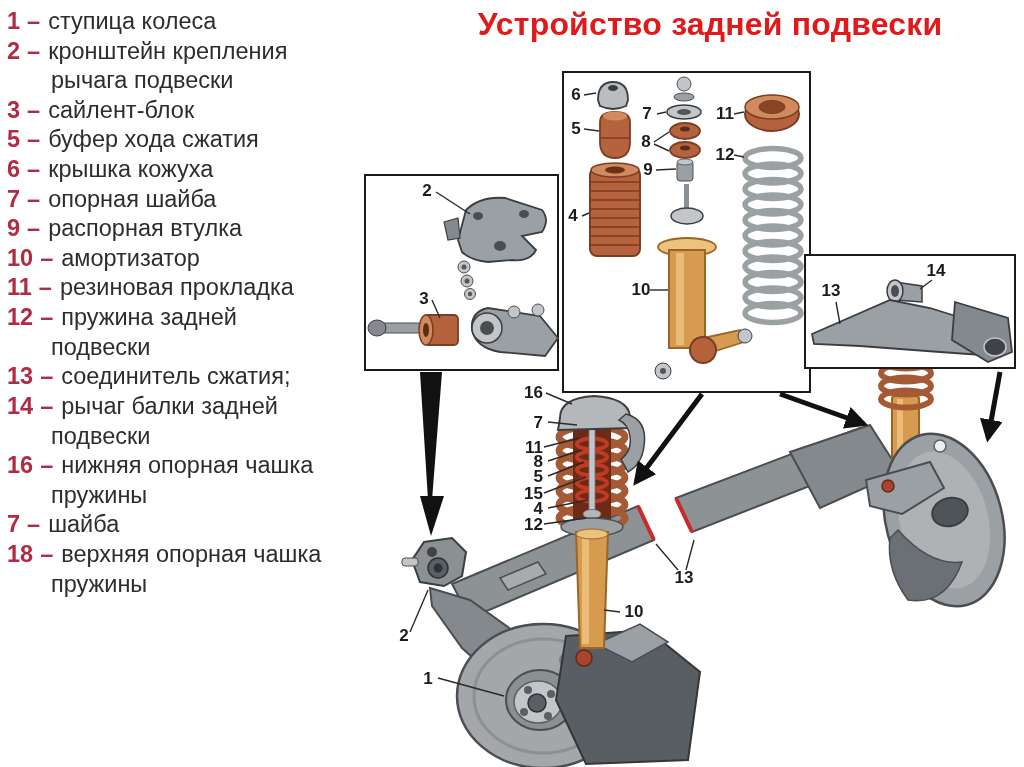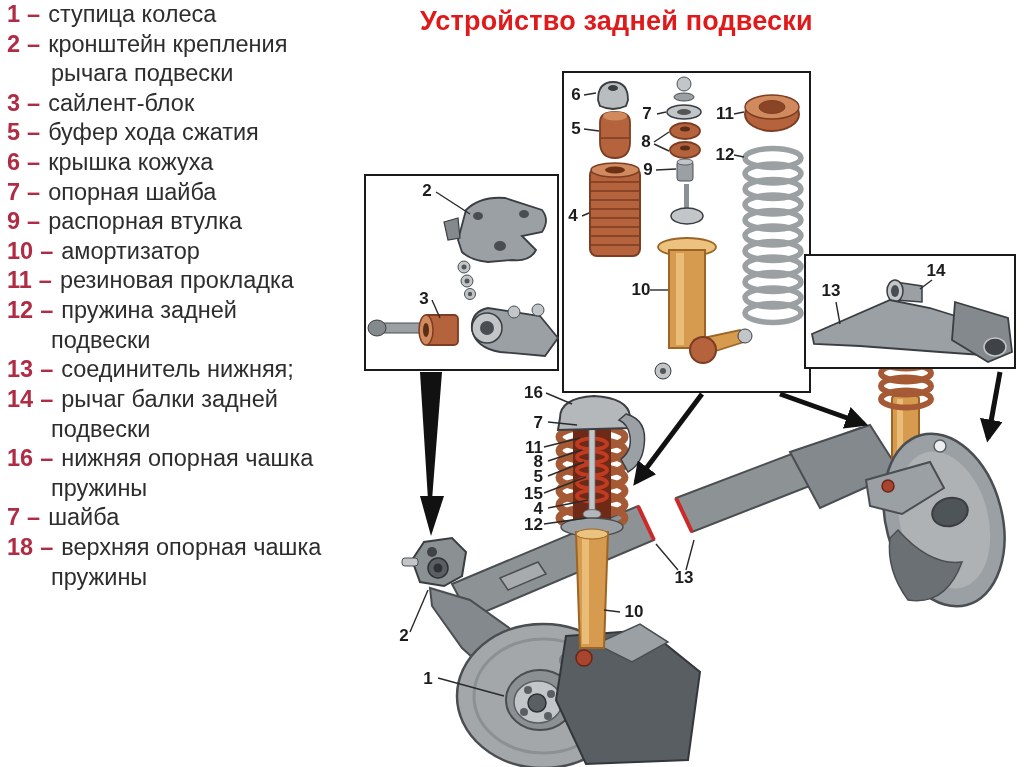--- a/index.html
+++ b/index.html
@@ -1,20 +1,20 @@
 <!DOCTYPE html>
 <html style="--title_red: #e01a1a; --num_red: #b02c44; --text_dark: #2d2d2d; --shock_orange: #d79b4f; --copper: #b5633c; --steel_grey: #9aa0a4; --cut_red: #cc2a2a;"><head>
 <meta charset="utf-8">
 <style>
   html,body{margin:0;padding:0;background:#e9e9e9;}
   .page{position:relative;width:1024px;height:767px;background:#ffffff;overflow:hidden;
         font-family:"Liberation Sans",sans-serif;}
-  .title{position:absolute;left:420px;top:6px;width:580px;
-         font-size:27px;font-weight:700;color:var(--title_red);letter-spacing:.2px;}
-  .legend{position:absolute;left:7px;top:0;width:352px;}
+  .title{position:absolute;left:420px;top:6px;width:580px;text-align:center;
+         font-size:32px;font-weight:700;color:var(--title_red);letter-spacing:.2px;}
+  .legend{position:absolute;left:7px;top:7px;width:352px;}
   .leg-item{font-size:23.5px;line-height:1.26;color:var(--text_dark);
             padding-left:44px;text-indent:-44px;}
   .leg-num{color:var(--num_red);font-weight:700;}
   .leg-dash{color:var(--num_red);font-weight:700;margin:0 8px 0 7px;}
   .leg-text{white-space:pre-line;}
   svg.diagram{position:absolute;left:0;top:0;}
   .co{font:700 17px "Liberation Sans",sans-serif;fill:#1c1c1c;}
   .ld{stroke:#2a2a2a;stroke-width:1.4;fill:none;}
   .box{fill:#ffffff;stroke:#1a1a1a;stroke-width:2;}
   .arrow{stroke:#111;stroke-width:5;fill:none;}
@@ -32,21 +32,21 @@
 рычага подвески</span></div>
     <div class="leg-item"><span class="leg-num">3</span><span class="leg-dash">–</span><span class="leg-text">сайлент-блок</span></div>
     <div class="leg-item"><span class="leg-num">5</span><span class="leg-dash">–</span><span class="leg-text">буфер хода сжатия</span></div>
     <div class="leg-item"><span class="leg-num">6</span><span class="leg-dash">–</span><span class="leg-text">крышка кожуха</span></div>
     <div class="leg-item"><span class="leg-num">7</span><span class="leg-dash">–</span><span class="leg-text">опорная шайба</span></div>
     <div class="leg-item"><span class="leg-num">9</span><span class="leg-dash">–</span><span class="leg-text">распорная втулка</span></div>
     <div class="leg-item"><span class="leg-num">10</span><span class="leg-dash">–</span><span class="leg-text">амортизатор</span></div>
     <div class="leg-item"><span class="leg-num">11</span><span class="leg-dash">–</span><span class="leg-text">резиновая прокладка</span></div>
     <div class="leg-item"><span class="leg-num">12</span><span class="leg-dash">–</span><span class="leg-text">пружина задней
 подвески</span></div>
-    <div class="leg-item"><span class="leg-num">13</span><span class="leg-dash">–</span><span class="leg-text">соединитель нижняя;</span></div>
+    <div class="leg-item"><span class="leg-num">13</span><span class="leg-dash">–</span><span class="leg-text">соединитель сжатия;</span></div>
     <div class="leg-item"><span class="leg-num">14</span><span class="leg-dash">–</span><span class="leg-text">рычаг балки задней
 подвески</span></div>
     <div class="leg-item"><span class="leg-num">16</span><span class="leg-dash">–</span><span class="leg-text">нижняя опорная чашка
 пружины</span></div>
     <div class="leg-item"><span class="leg-num">7</span><span class="leg-dash">–</span><span class="leg-text">шайба</span></div>
     <div class="leg-item"><span class="leg-num">18</span><span class="leg-dash">–</span><span class="leg-text">верхняя опорная чашка
 пружины</span></div>
   </div>
 
   <svg class="diagram" width="1024" height="767" viewBox="0 0 1024 767">

